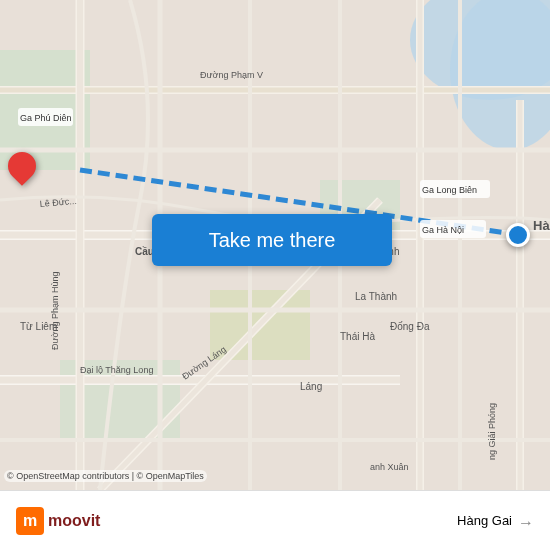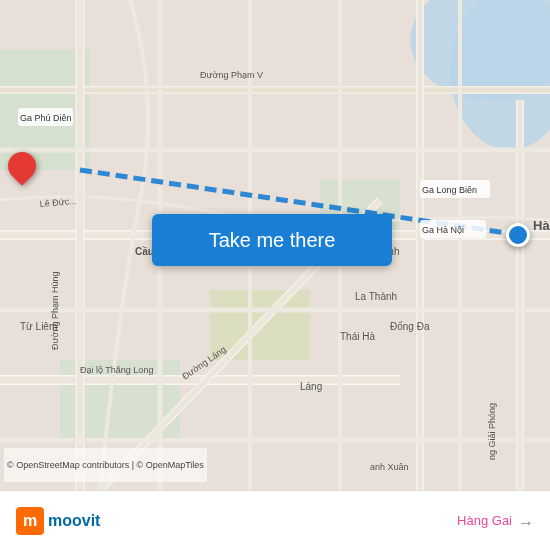--- a/index.html
+++ b/index.html
@@ -58,21 +58,21 @@
       bottom: 0;
       left: 0;
     }
     .footer-item {
       display: flex;
       align-items: center;
       gap: 6px;
     }
     .footer-text {
       font-size: 13px;
-      color: #ec4899;
+      color: #000000;
       font-weight: 500;
     }
     .footer-arrow {
       font-size: 16px;
       color: #888;
     }
     
     .pin-origin {
       position: absolute;
       width: 24px;
@@ -113,33 +113,33 @@
       display: flex;
       align-items: center;
       justify-content: center;
       color: white;
       font-weight: bold;
       font-size: 16px;
     }
     .moovit-text {
       font-size: 16px;
       font-weight: bold;
-      color: #0369a1;
+      color: #7f1d1d;
     }
     
     .map-copyright {
       position: absolute;
       bottom: 8px;
       left: 4px;
       font-size: 9px;
       color: #444;
       z-index: 6;
       background: rgba(255,255,255,0.6);
-      padding: 12px 3px;
-      border-radius: 0;
+      padding: 1px 3px;
+      border-radius: 6px;
     }
   </style>
 </head>
 <body>
 
 <div id="map-container">
 
   <svg class="map-svg" viewBox="0 0 550 490" xmlns="http://www.w3.org/2000/svg">
 
     <rect width="550" height="490" fill="#e8e0d8"></rect>

